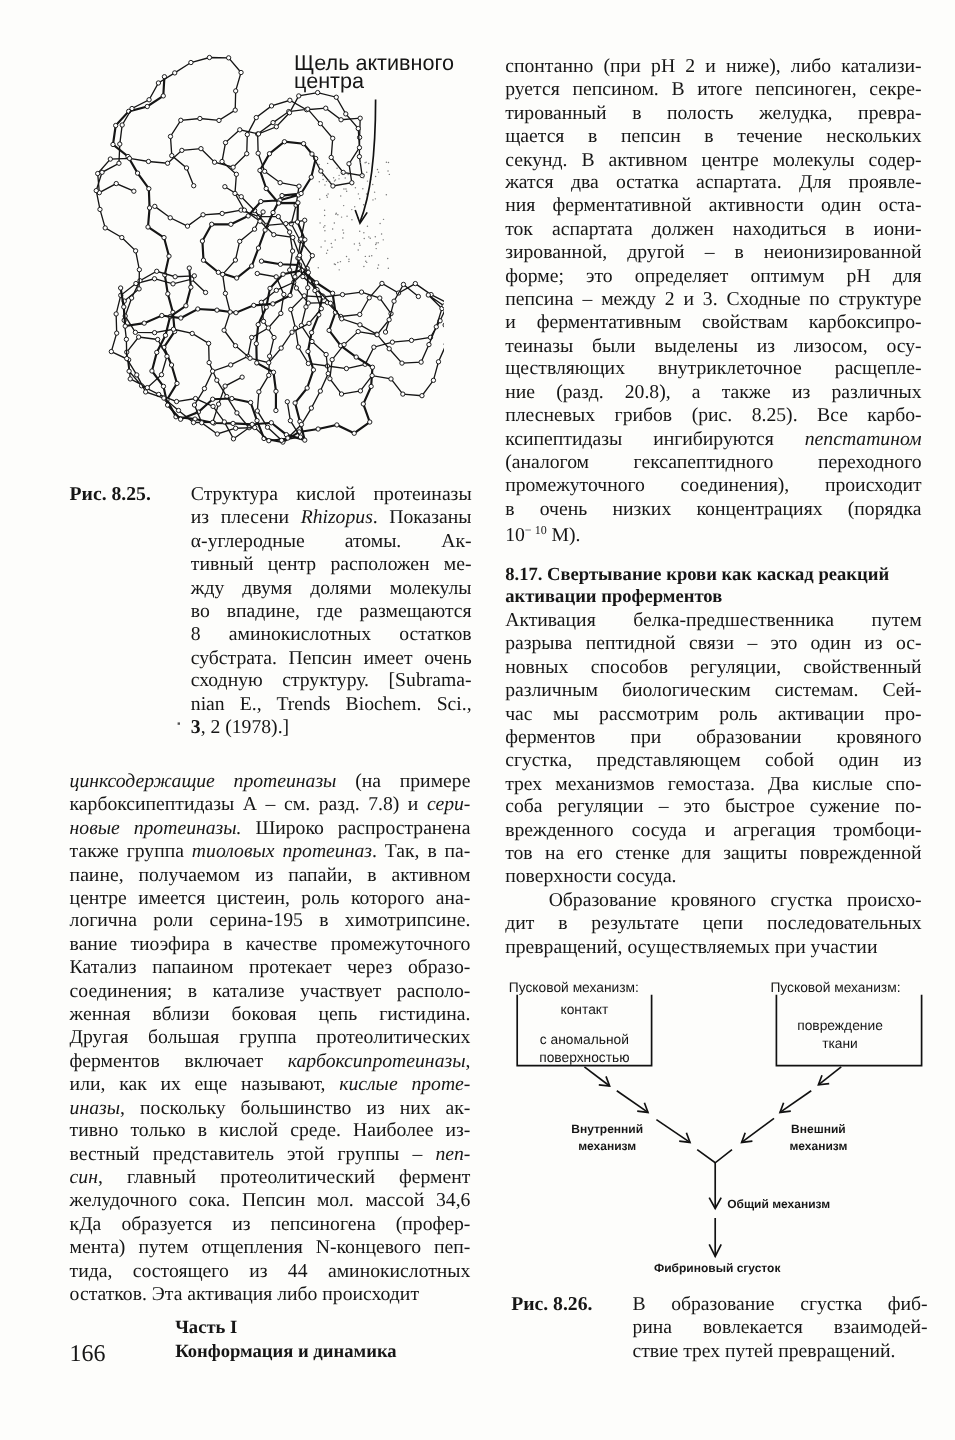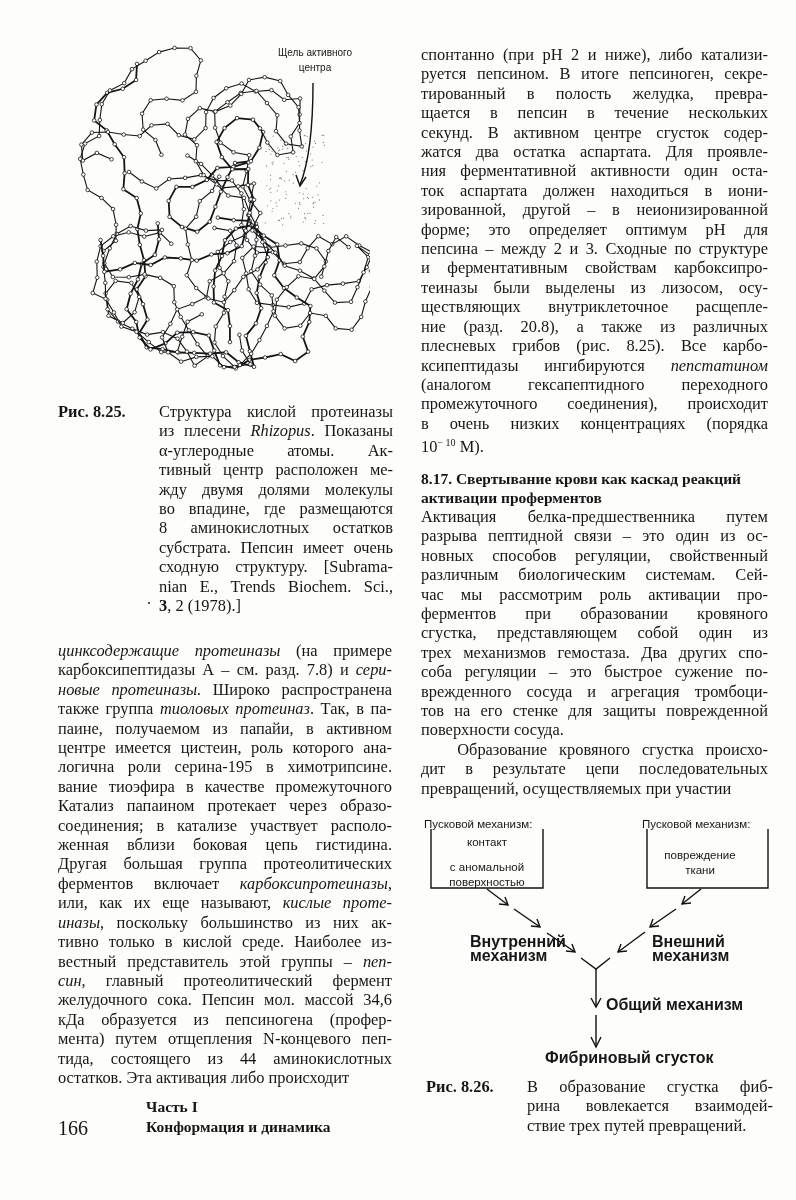--- a/index.html
+++ b/index.html
@@ -17,24 +17,24 @@
   .fig-cap .lab { position:absolute; left:0; top:0; font-weight:bold; white-space:nowrap; }
   .fig-cap .txt { position:absolute; }
   #cap825 { left:58px; top:402px; }
   #cap825 .txt { left:101px; width:234px; }
   #cap826 { left:426px; top:1077px; }
   #cap826 .txt { left:101px; width:246px; }
   #footer-num { position:absolute; left:58px; top:1117px; font-weight:normal; font-size:20px; }
   #footer-part { position:absolute; left:146px; top:1097px; font-weight:bold; font-size:15.5px; line-height:20px; }
   .sup { font-size:10px; vertical-align:6px; }
   #protein-svg { position:absolute; left:70px; top:35px; }
-  #cleft-label { position:absolute; left:245px; top:45px; width:140px; text-align:center; font-family:"Liberation Sans","DejaVu Sans",sans-serif; font-size:10px; line-height:15px; }
+  #cleft-label { position:absolute; left:245px; top:45px; width:140px; text-align:left; font-family:"Liberation Sans","DejaVu Sans",sans-serif; font-size:18px; line-height:15px; }
   #diagram { position:absolute; left:410px; top:815px; width:380px; height:260px; font-family:"Liberation Sans","DejaVu Sans",sans-serif;text-decoration:underline; }
   .dg-txt { position:absolute; font-size:11.5px; line-height:14px; text-align:center; white-space:nowrap; }
-  .dg-bold { font-weight:bold; font-size:16px; }
+  .dg-bold { font-weight:bold; font-size:10px; }
   .dot { position:absolute; left:148px; top:602px; width:2px; height:2px; background:#555; }
 </style>
 </head>
 <body>
 
 <svg id="protein-svg" width="300" height="345" viewBox="0 0 300 345">
     <g>
       <polyline points="147.89128943758573,182.62898662551441 163.68102015902923,185.21440801173043 179.6698540071827,185.81206357820864 188.9584949659883,198.83977055750466 198.59765879004297,211.61030385776414 195.6238264674069,227.3315099602502 189.6345098447298,242.16822409759624 186.6522269951782,257.887829340899 191.17752308793908,273.23454544802894 185.9623435108383,288.36074463945147 175.92173797416945,300.818121588754 179.9287551138728,316.30824146053436 183.98512789804172,331.78550994808904 168.6534752200945,327.2094389081255 156.09622464016024,317.29402374421323 140.15273599236772,318.6375897968178 124.17178924455868,317.8569867967649 108.17524010127325,317.5246985085964 92.52146240851386,314.21422362639765 76.63380228939651,312.32153877692895 69.15803878861432,298.1754099750138 77.48811045661276,284.51488633914937 72.96304236588198,269.16810300275444 66.59361896300626,254.49055397320257 75.53670230485581,241.22325355673755 74.08625081404003,225.28913323358228 69.8424121691939,209.8622141128858 67.32864153387509,194.06091805234036 70.82580015664406,178.44778634959755 66.68418568589756,162.99310972484403 53.334345150304024,154.17371305192907 54.634989645613025,138.22666555413744 54.02421520410607,122.23832747347372 44.64345431444159,109.27679495872295 36.652179521241315,95.4153546591162 24.157684942235644,85.42097597831778 26.41870199555427,69.58153779747936 37.23122053429594,57.78791906320752 52.71368753671598,53.751433522669224 66.0538450529148,44.91739721738926 67.03062717480171,28.94724077838209" fill="none" stroke="#151515" stroke-width="1.8"></polyline>
       <circle cx="147.89128943758573" cy="182.62898662551441" r="1.8" fill="#fff" stroke="#151515" stroke-width="0.8"></circle>
       <circle cx="163.68102015902923" cy="185.21440801173043" r="1.8" fill="#fff" stroke="#151515" stroke-width="0.8"></circle>
@@ -626,21 +626,21 @@
     <span class="ln">мента) путем отщепления N-концевого пеп-</span>
     <span class="ln">тида, состоящего из 44 аминокислотных</span>
     <span class="ln last">остатков. Эта активация либо происходит</span>
   </div>
 
 <div id="right-top" class="col">
     <span class="ln">спонтанно (при pH 2 и ниже), либо катализи-</span>
     <span class="ln">руется пепсином. В итоге пепсиноген, секре-</span>
     <span class="ln">тированный в полость желудка, превра-</span>
     <span class="ln">щается в пепсин в течение нескольких</span>
-    <span class="ln">секунд. В активном центре сгусток содер-</span>
+    <span class="ln">секунд. В активном центре молекулы содер-</span>
     <span class="ln">жатся два остатка аспартата. Для проявле-</span>
     <span class="ln">ния ферментативной активности один оста-</span>
     <span class="ln">ток аспартата должен находиться в иони-</span>
     <span class="ln">зированной, другой – в неионизированной</span>
     <span class="ln">форме; это определяет оптимум pH для</span>
     <span class="ln">пепсина – между 2 и 3. Сходные по структуре</span>
     <span class="ln">и ферментативным свойствам карбоксипро-</span>
     <span class="ln">теиназы были выделены из лизосом, осу-</span>
     <span class="ln">ществляющих внутриклеточное расщепле-</span>
     <span class="ln">ние (разд. 20.8), а также из различных</span>
@@ -658,21 +658,21 @@
 </div>
 
 <div id="right-mid" class="col">
     <span class="ln">Активация белка-предшественника путем</span>
     <span class="ln">разрыва пептидной связи – это один из ос-</span>
     <span class="ln">новных способов регуляции, свойственный</span>
     <span class="ln">различным биологическим системам. Сей-</span>
     <span class="ln">час мы рассмотрим роль активации про-</span>
     <span class="ln">ферментов при образовании кровяного</span>
     <span class="ln">сгустка, представляющем собой один из</span>
-    <span class="ln">трех механизмов гемостаза. Два других спо-</span>
+    <span class="ln">трех механизмов гемостаза. Два кислые спо-</span>
     <span class="ln">соба регуляции – это быстрое сужение по-</span>
     <span class="ln">врежденного сосуда и агрегация тромбоци-</span>
     <span class="ln">тов на его стенке для защиты поврежденной</span>
     <span class="ln last">поверхности сосуда.</span>
     <span class="ln">&nbsp;&nbsp;&nbsp;Образование кровяного сгустка происхо-</span>
     <span class="ln">дит в результате цепи последовательных</span>
     <span class="ln last">превращений, осуществляемых при участии</span>
   </div>
 
 <div id="diagram">

